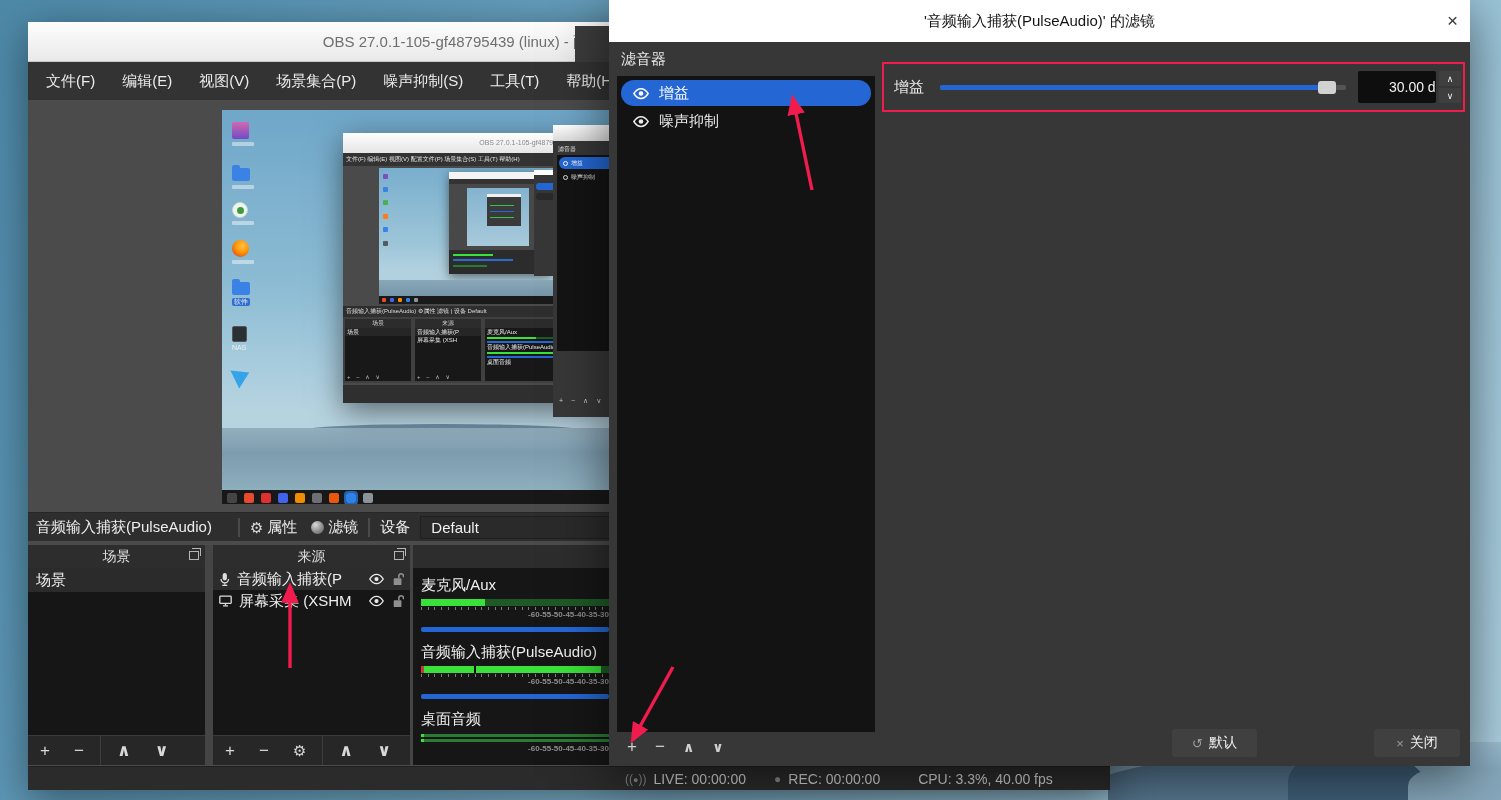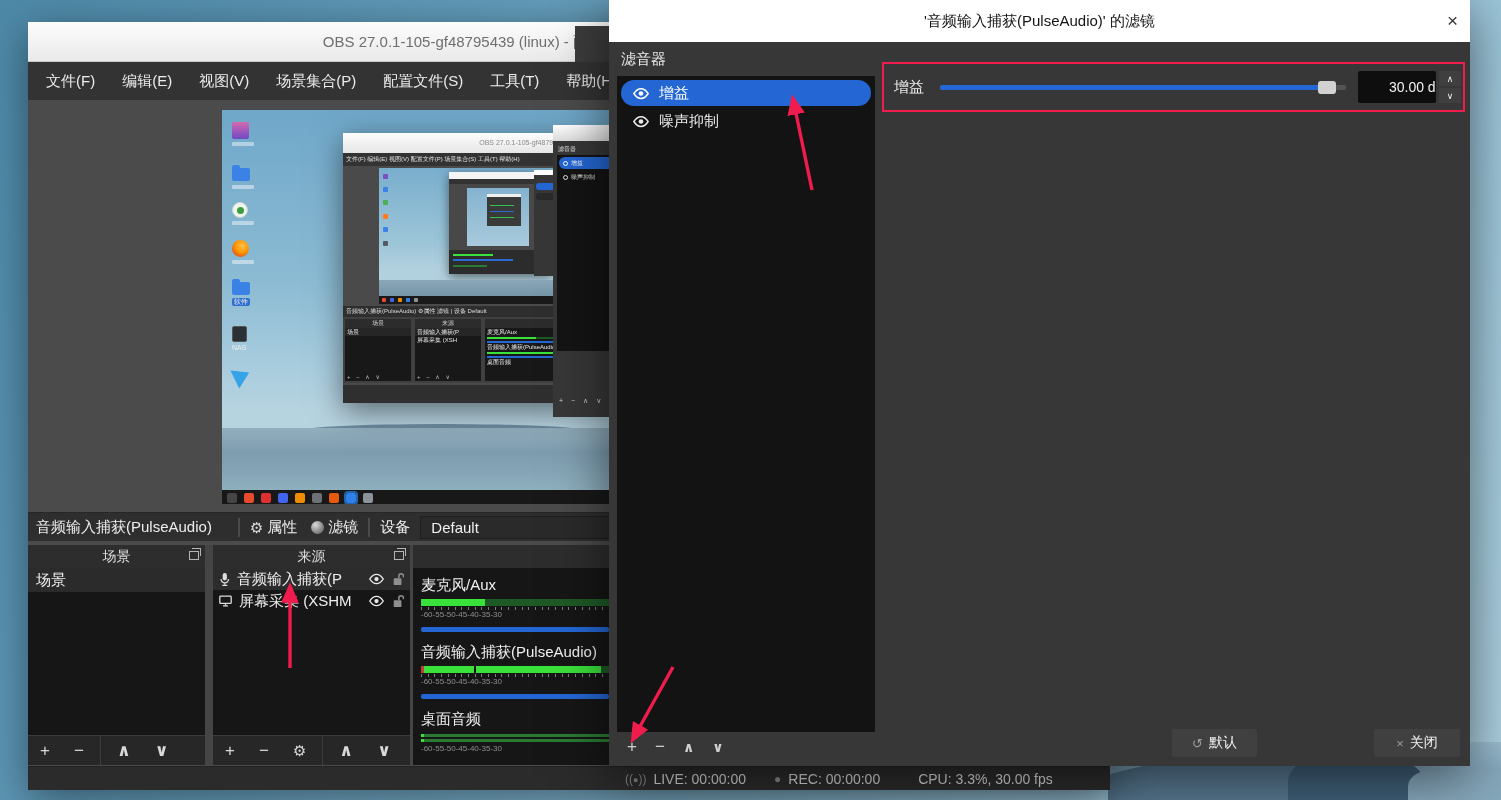--- a/index.html
+++ b/index.html
@@ -111,21 +111,21 @@
   .chev{font-size:14px;font-weight:bold;}
 
   
   .mx-name{color:#f0f0f0;font-size:15px;padding-left:8px;white-space:nowrap;}
   .mx-meter{margin:4px 8px 0 8px;height:7px;}
   .m1{background:linear-gradient(90deg,#3be13b 0 34%,#1e5a26 34%);}
   .m2{background:linear-gradient(90deg,#c43b3c 0 3px,#3be13b 3px 28%,#0d0d0d 28% 29.5%,#3be13b 29.5% 96%,#1e5a26 96%);}
   .m3a,.m3b{height:3px;margin:0 8px;background:linear-gradient(90deg,#3be13b 0 3px,#2a7a33 3px);}
   .m3b{margin-top:2px;}
   .mx-ticks{margin:1px 8px 0 8px;height:3px;background:repeating-linear-gradient(90deg,#7d7d7d 0 1px,transparent 1px 6.7px);}
-  .mx-labels{margin:0 8px;display:flex;justify-content:flex-start;color:#8f8f8f;font-size:8px;}
+  .mx-labels{margin:0 8px;display:flex;justify-content:flex-end;color:#8f8f8f;font-size:8px;font-weight:bold;}
   .mx-slider{margin:8px 8px 0 8px;height:5px;border-radius:2px;background:var(--accent-blue);}
 
   
   .statusbar{left:0;top:744px;width:1082px;height:24px;background:#2b2b2b;border-top:1px solid #202020;display:flex;align-items:center;color:#d6d6d6;font-size:14px;}
   .status-grp{display:flex;align-items:center;gap:7px;white-space:nowrap;}
   .status-ic{color:#8a8a8a;font-size:12px;}
 
   
   .dialog{left:609px;top:0;width:861px;height:766px;background:#373737;z-index:10;box-shadow:0 12px 50px rgba(0,0,0,.55);}
   .dlg-titlebar{left:0;top:0;width:861px;height:42px;background:#ffffff;display:flex;align-items:center;justify-content:center;color:#141414;font-size:15px;}
@@ -167,21 +167,21 @@
   <div class="abs mw-titlebar">
     <div class="abs mw-title-visible">OBS 27.0.1-105-gf48795439 (linux) - 配置</div>
     <div class="abs mw-notch"></div>
   </div>
 
   <div class="abs mw-menubar">
     <span>文件(F)</span>
     <span>编辑(E)</span>
     <span>视图(V)</span>
     <span>场景集合(P)</span>
-    <span>配置文件(S)</span>
+    <span>噪声抑制(S)</span>
     <span>工具(T)</span>
     <span>帮助(H)</span>
   </div>
 
   <div class="abs mw-content">
 
     <div class="abs preview" style="left:194px;top:10px;">
       <div class="abs pv-hill"></div>
       <div class="abs pv-hill2"></div>
       <div class="abs pv-land"></div>
@@ -453,21 +453,21 @@
   <div class="abs statusbar">
     <div style="margin-left:597px;" class="status-grp">
       <span class="status-ic"><span>((</span><span style="font-size:9px;">●</span><span>))</span></span>
       <span>LIVE: 00:00:00</span>
     </div>
     <div class="status-grp" style="margin-left:28px;">
       <span class="status-ic">●</span>
       <span>REC: 00:00:00</span>
     </div>
     <div class="status-grp" style="margin-left:38px;">
-      <span>CPU: 3.3%, 30.00 fps</span>
+      <span>CPU: 3.3%, 40.00 fps</span>
     </div>
   </div>
 </div>
 
 <div class="abs dialog">
   <div class="abs dlg-titlebar">
     <span>'音频输入捕获(PulseAudio)' 的滤镜</span>
     <span class="dlg-close">×</span>
   </div>
 

